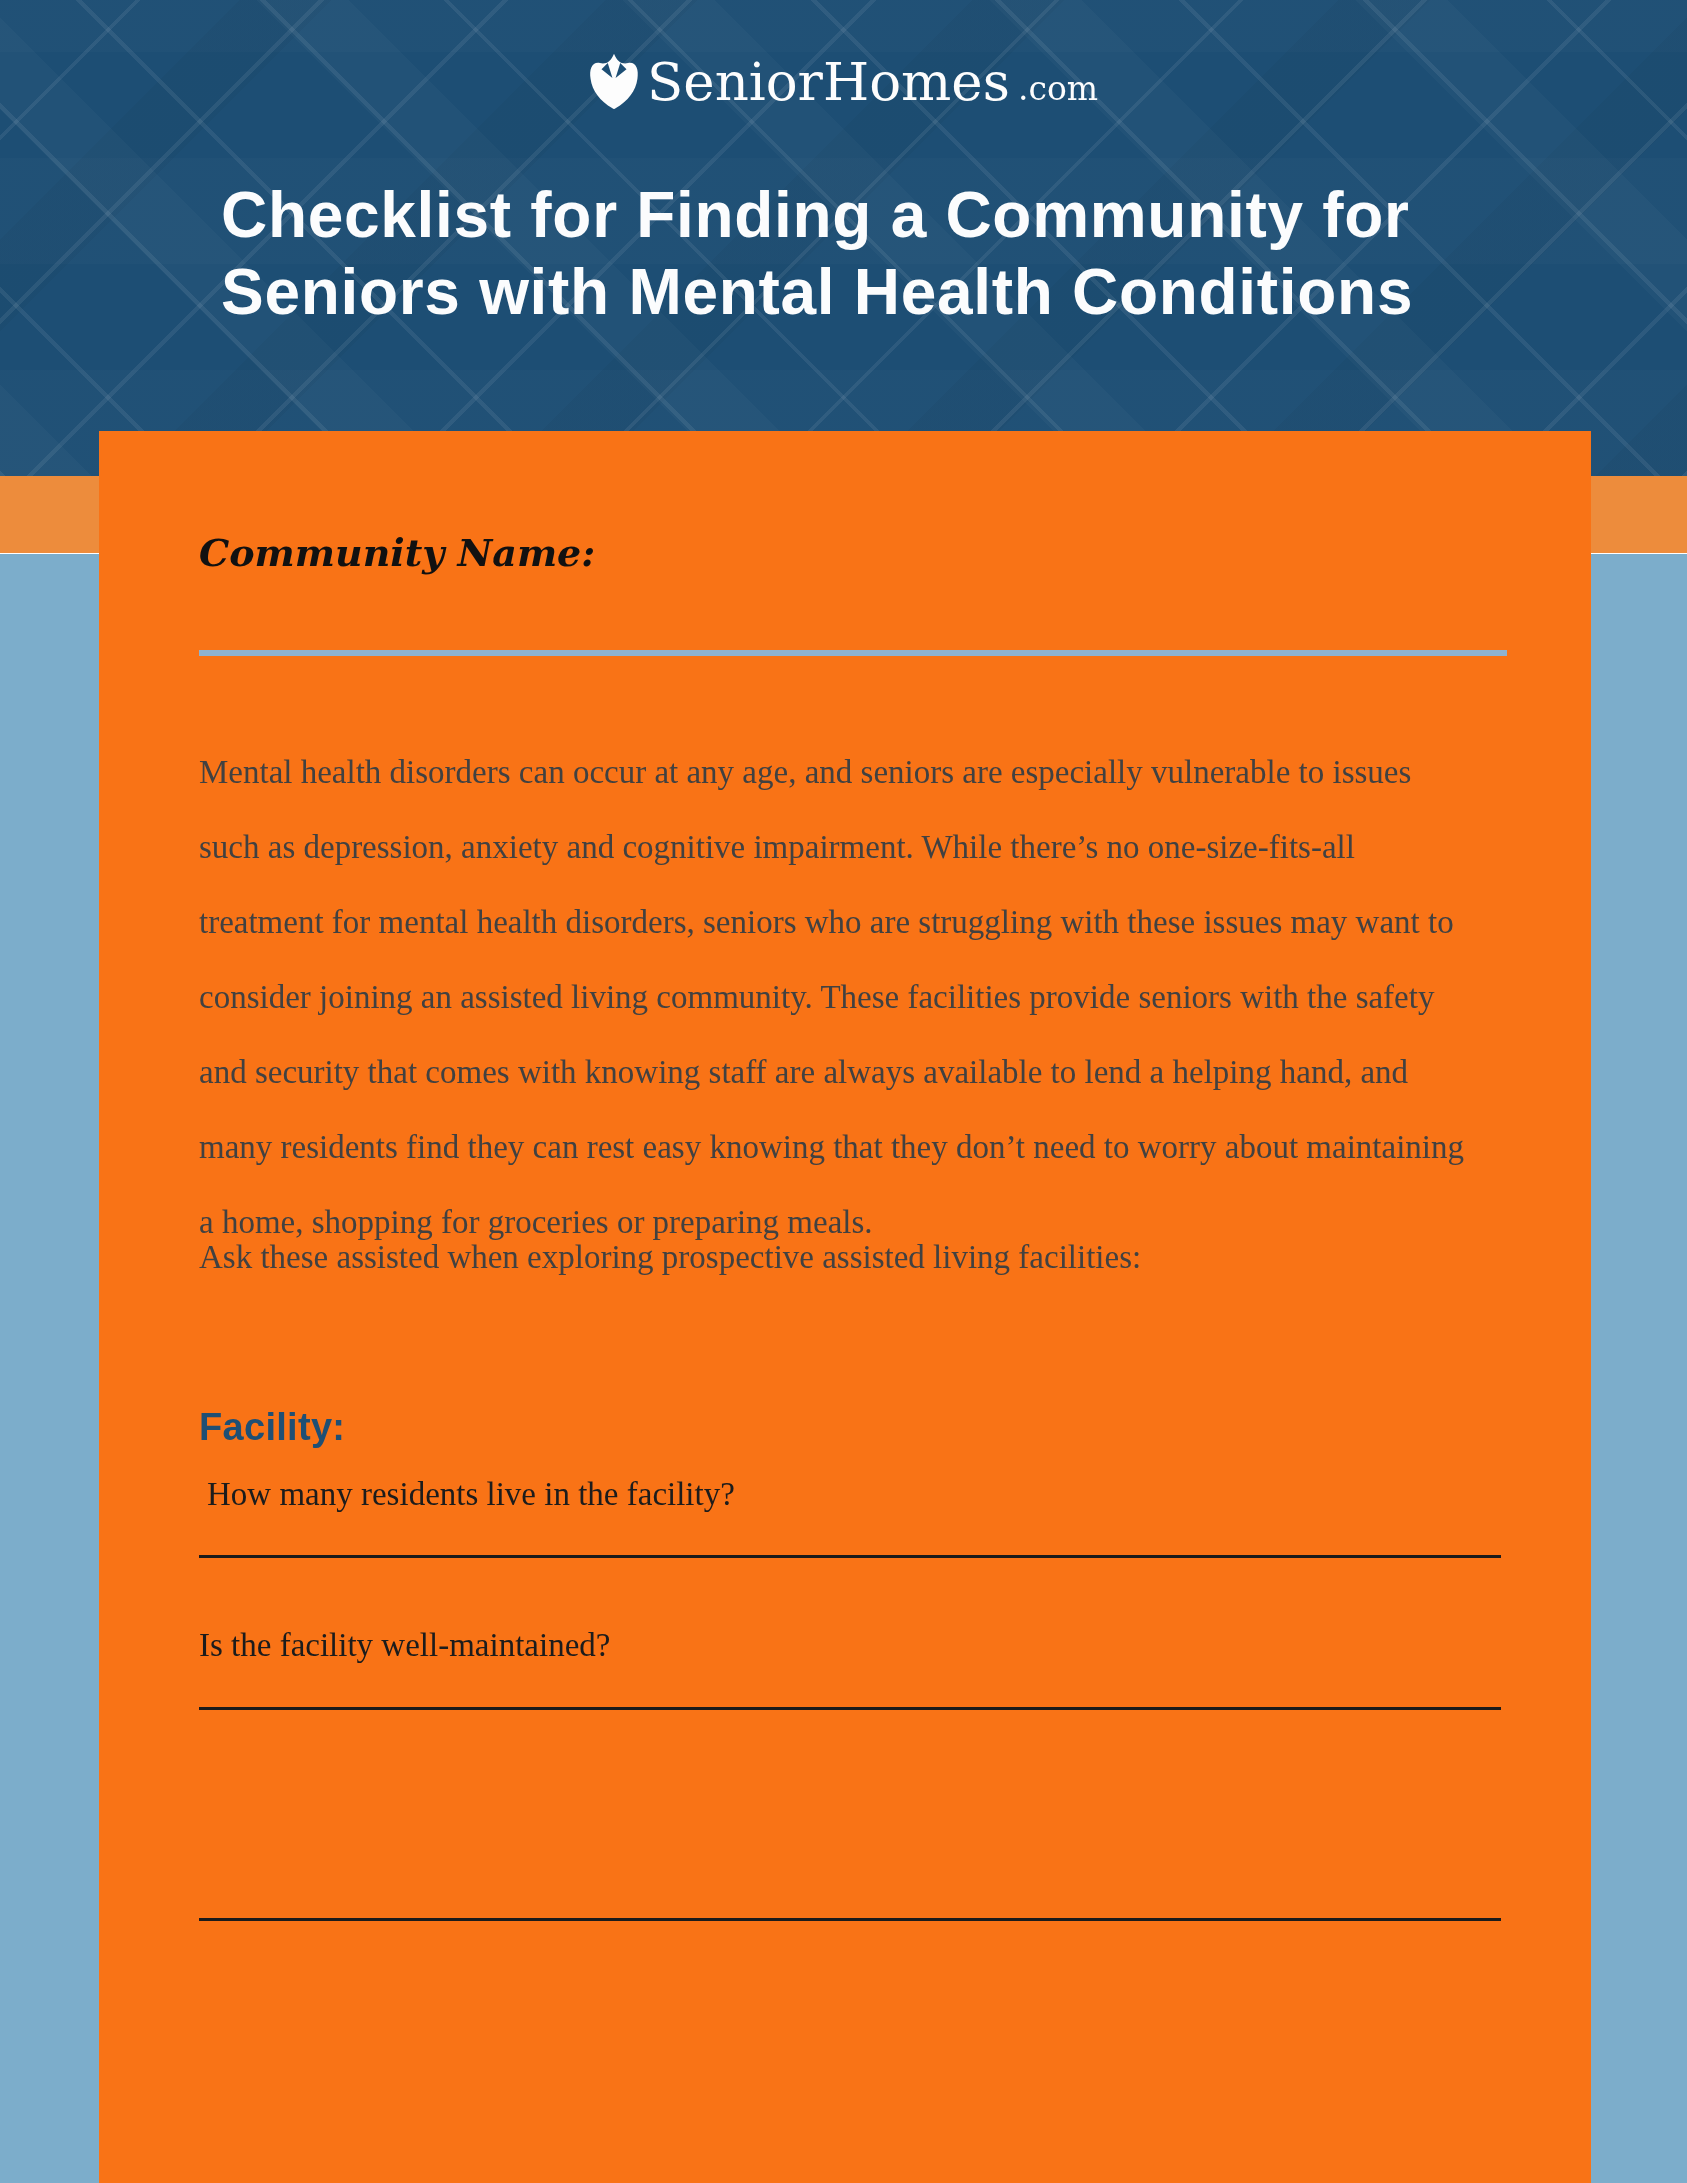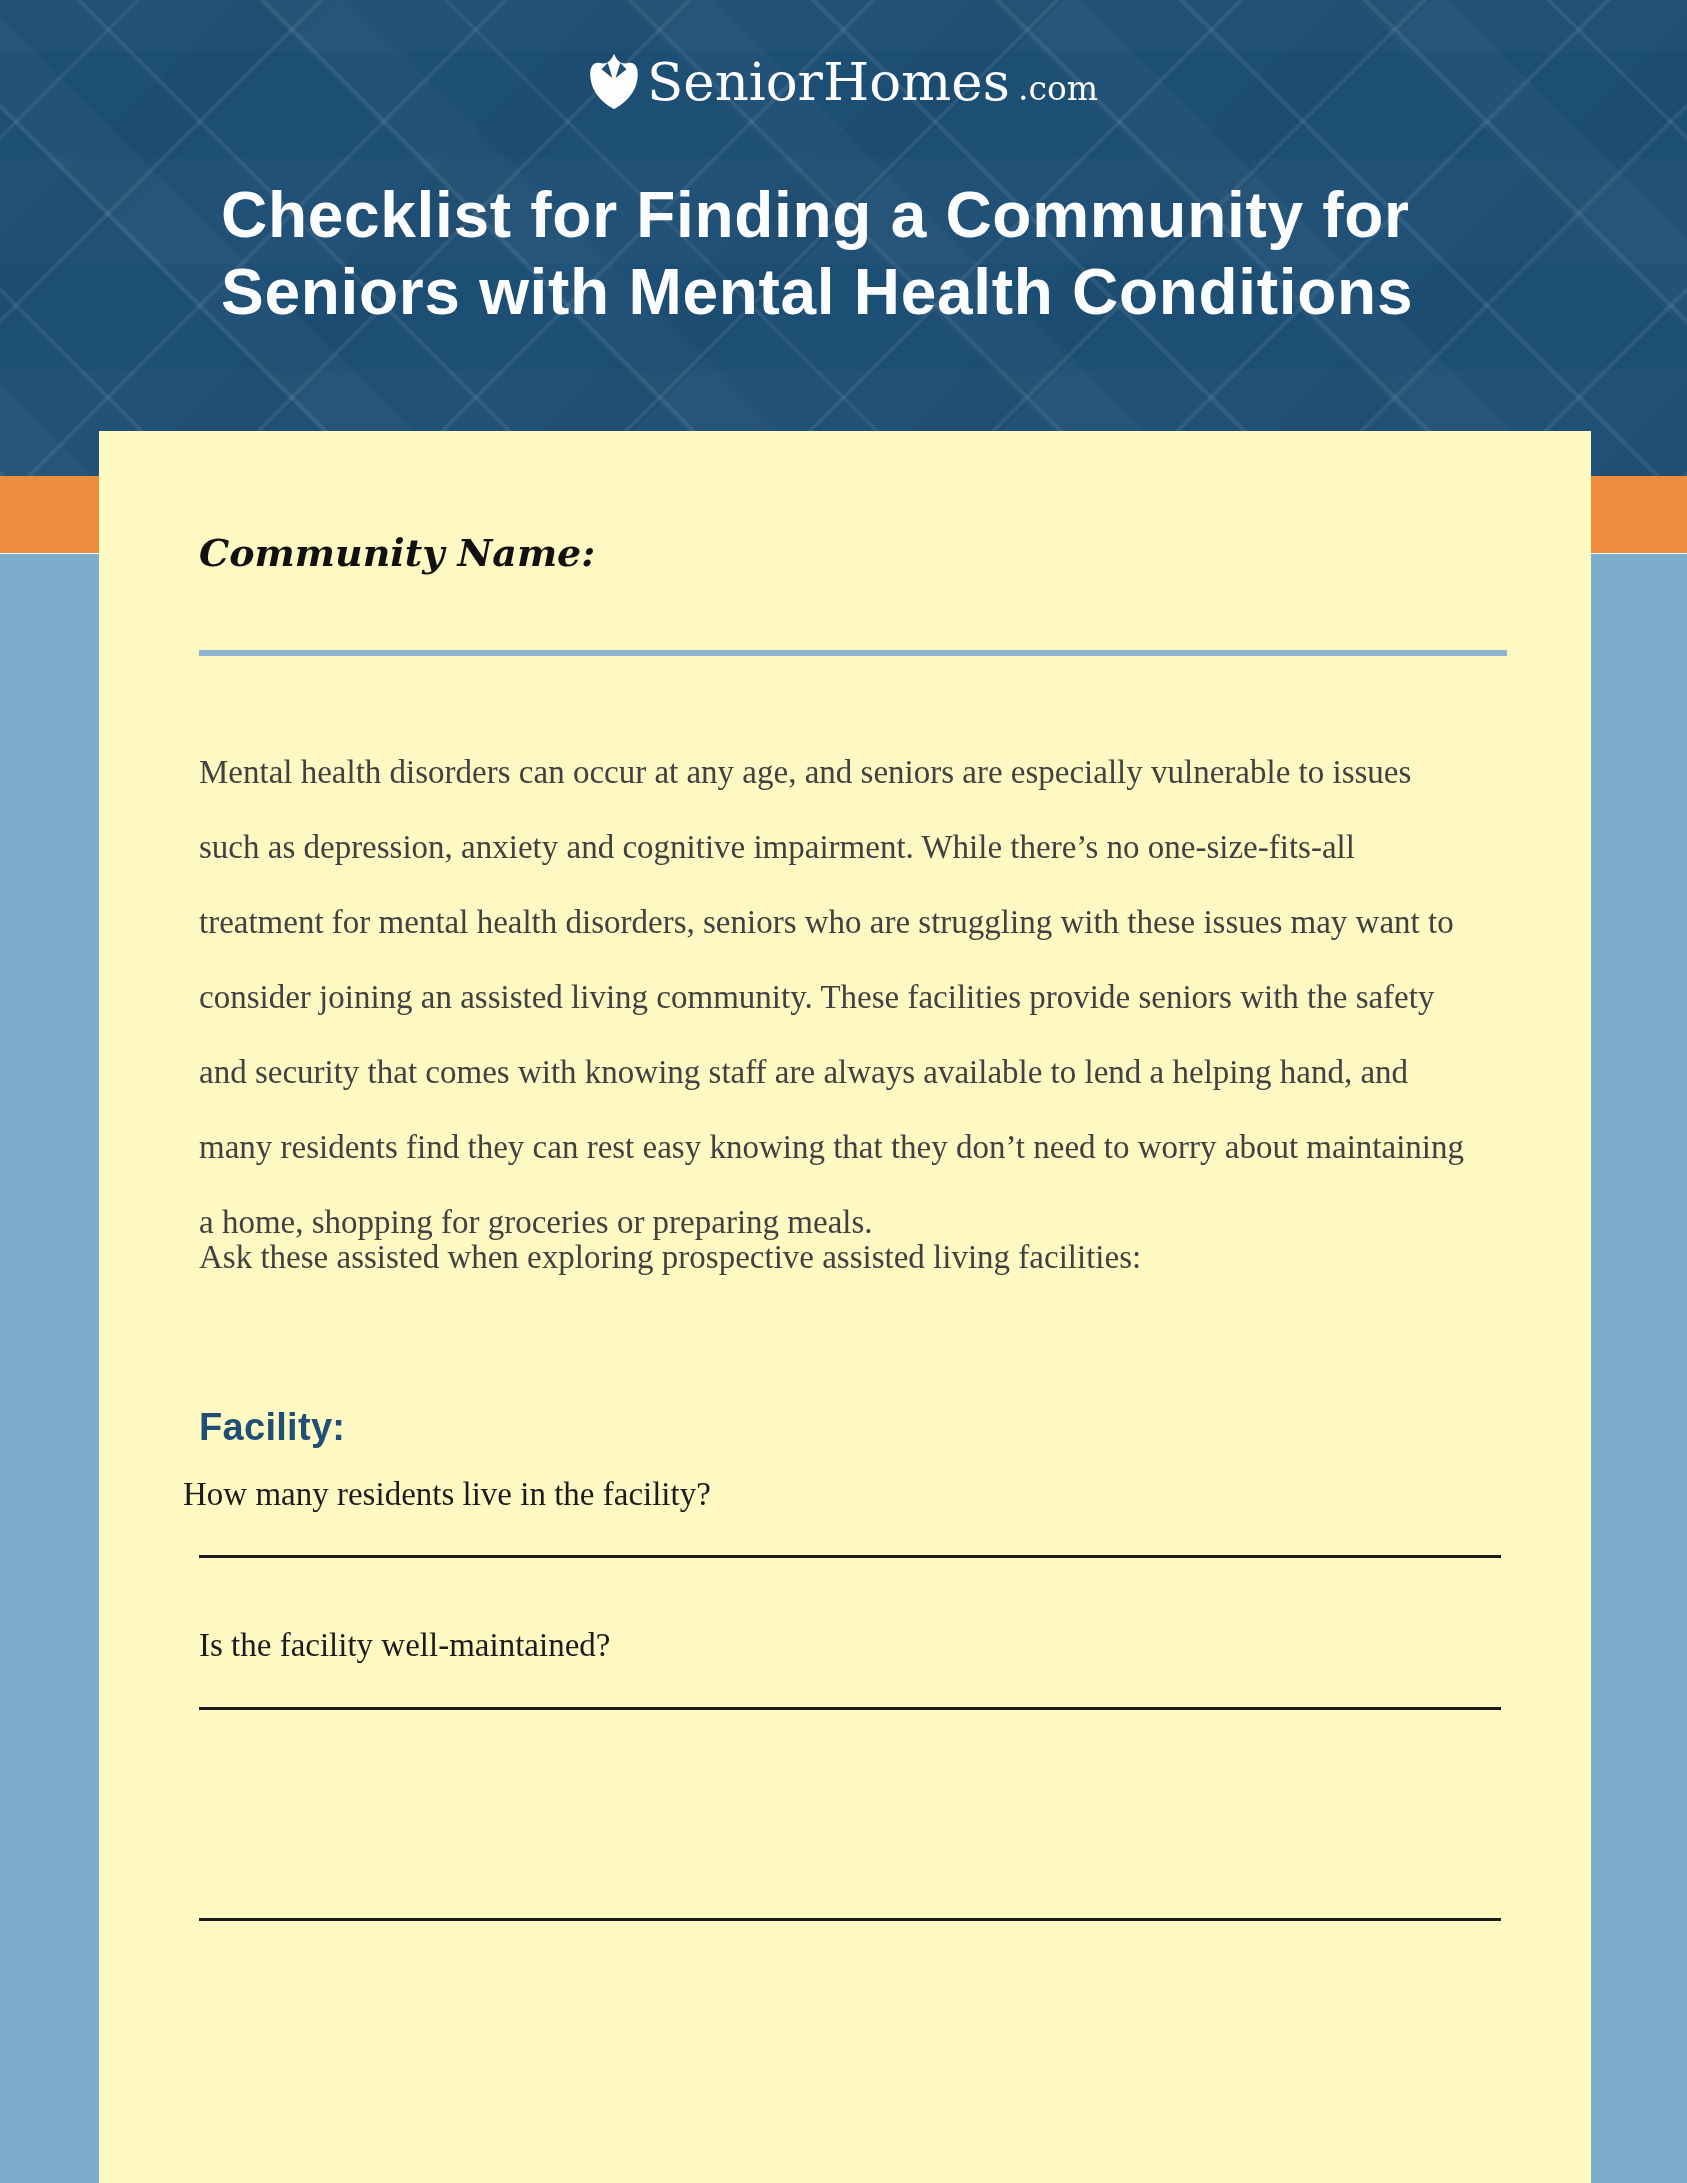--- a/index.html
+++ b/index.html
@@ -52,21 +52,21 @@
     font-weight: 600;
     font-size: 64px;
     line-height: 77px;
     letter-spacing: 0.7px;
   }
   .title span { display: block; white-space: nowrap; margin-left: 23px; }
 
   
   .card {
     position: absolute; left: 99px; top: 431px; width: 1492px; bottom: 0;
-    background: #fef9c3;
+    background: #f97316;
   }
 
   .community-label {
     position: absolute; left: 100px; top: 99px;
     font-family: "DejaVu Serif", serif;
     font-weight: bold; font-style: italic;
     font-size: 38px; color: #111111;
     white-space: nowrap;
   }
   .name-rule {
@@ -84,21 +84,21 @@
   }
 
   .facility-heading {
     position: absolute; left: 100px; top: 975px;
     font-family: "Liberation Sans", sans-serif;
     font-weight: 700; font-size: 38px; color: #1f4f74;
     letter-spacing: 0.3px; white-space: nowrap; text-align: center;
   }
 
   .question { font-size: 33px; line-height: 55px; color: #1c1c1c; }
-  .q1 { position: absolute; left: 84px; top: 1036px; white-space: nowrap; }
+  .q1 { position: absolute; left: 108px; top: 1036px; white-space: nowrap; }
   .q2 { position: absolute; left: 100px; top: 1187px; white-space: nowrap; }
   .q3 { position: absolute; left: 100px; top: 1338px; width: 1274px; }
 
   .answer-rule {
     position: absolute; left: 100px; width: 1302px; height: 2.6px; background: #1b1b1b;
   }
   .rule-1 { top: 1124px; }
   .rule-2 { top: 1276px; }
   .rule-3 { top: 1487px; }
 </style>

